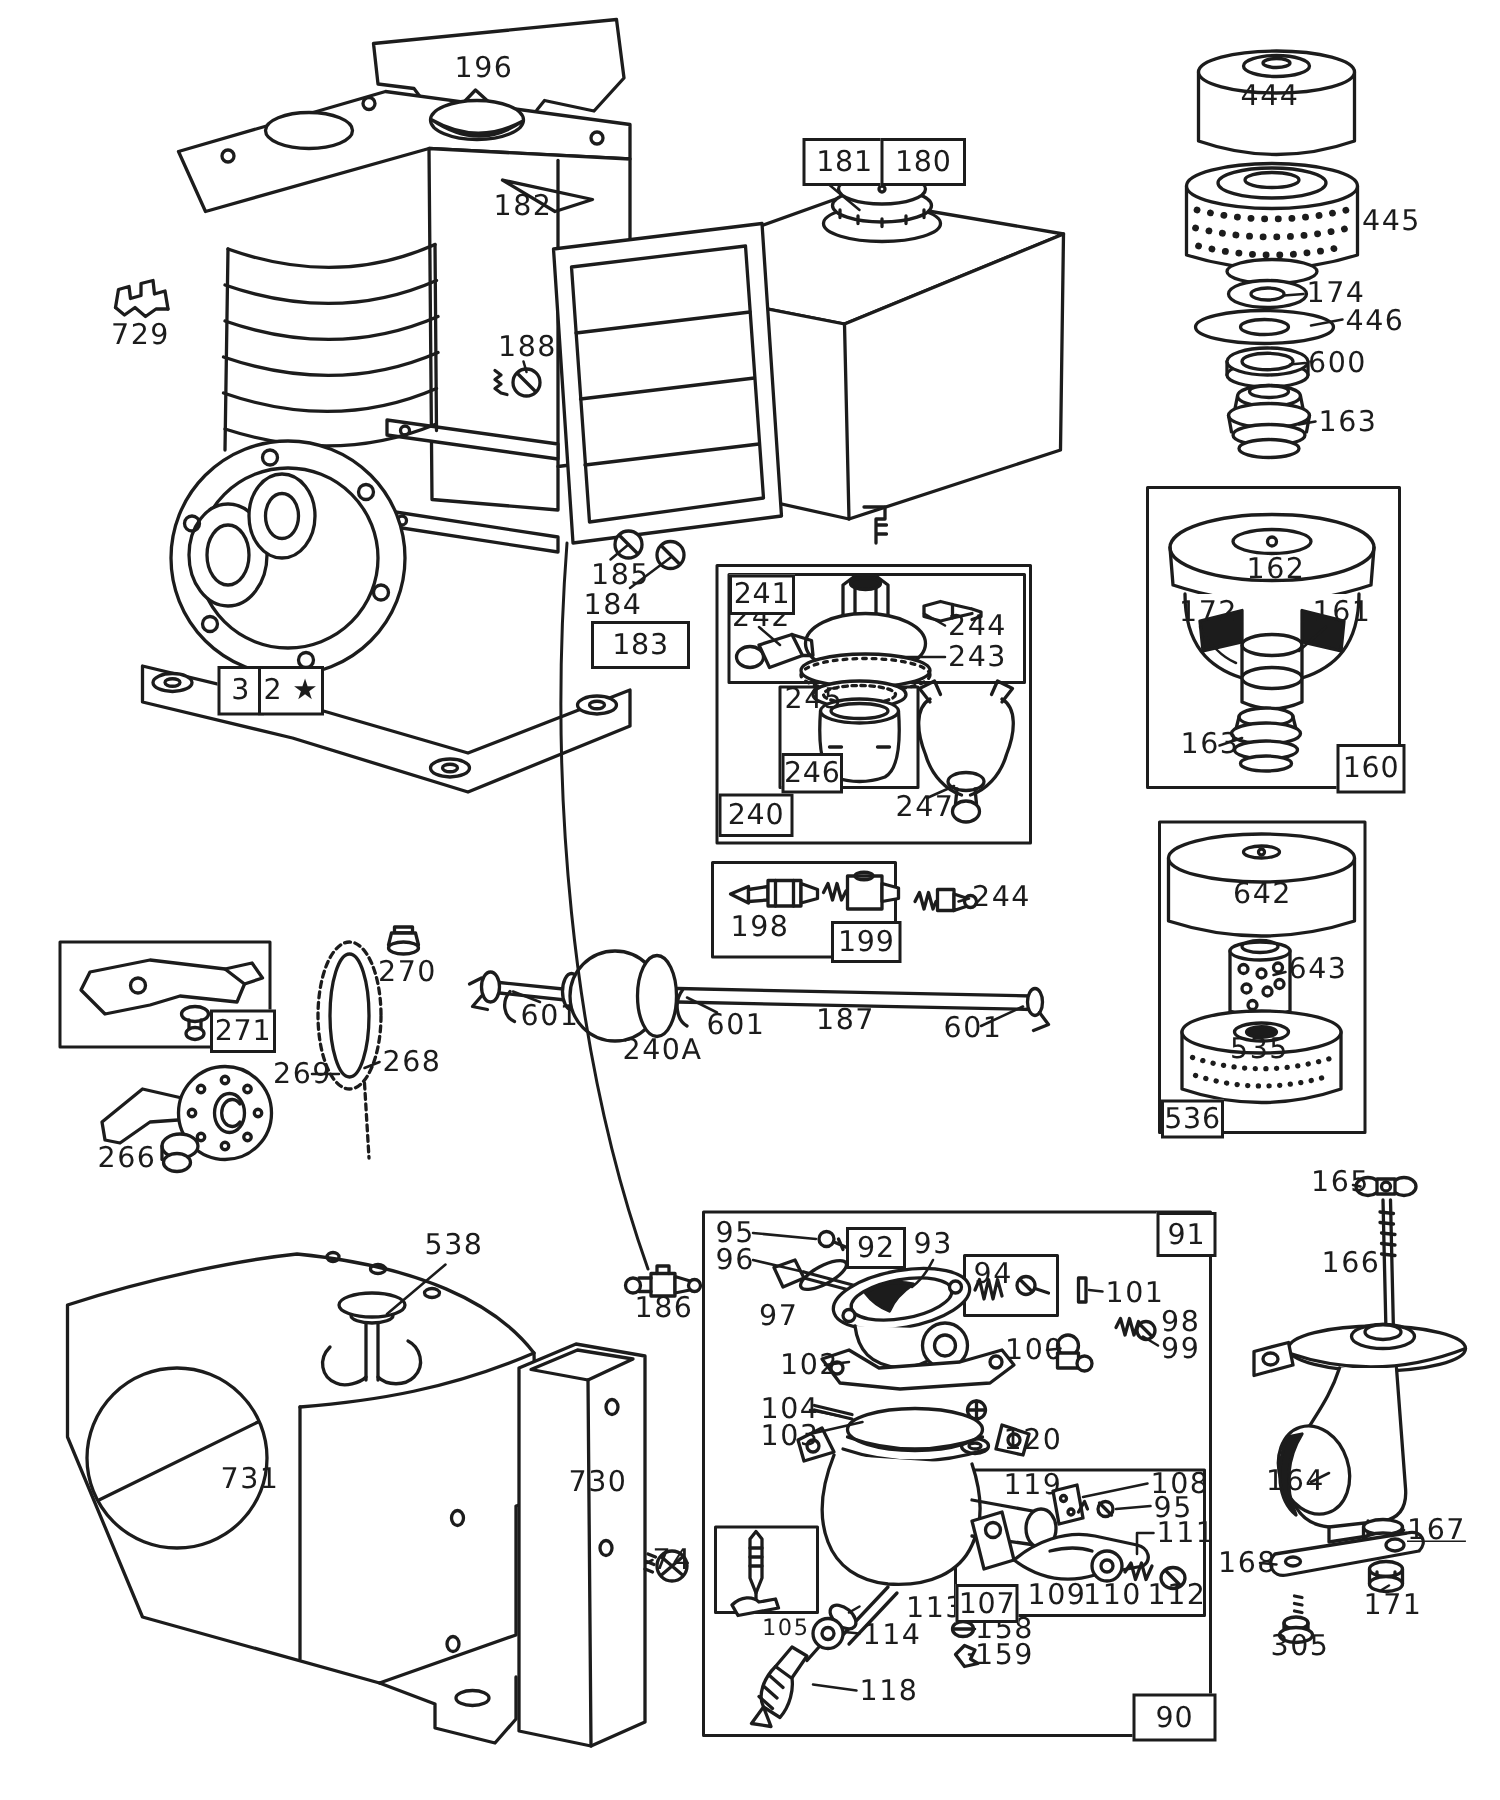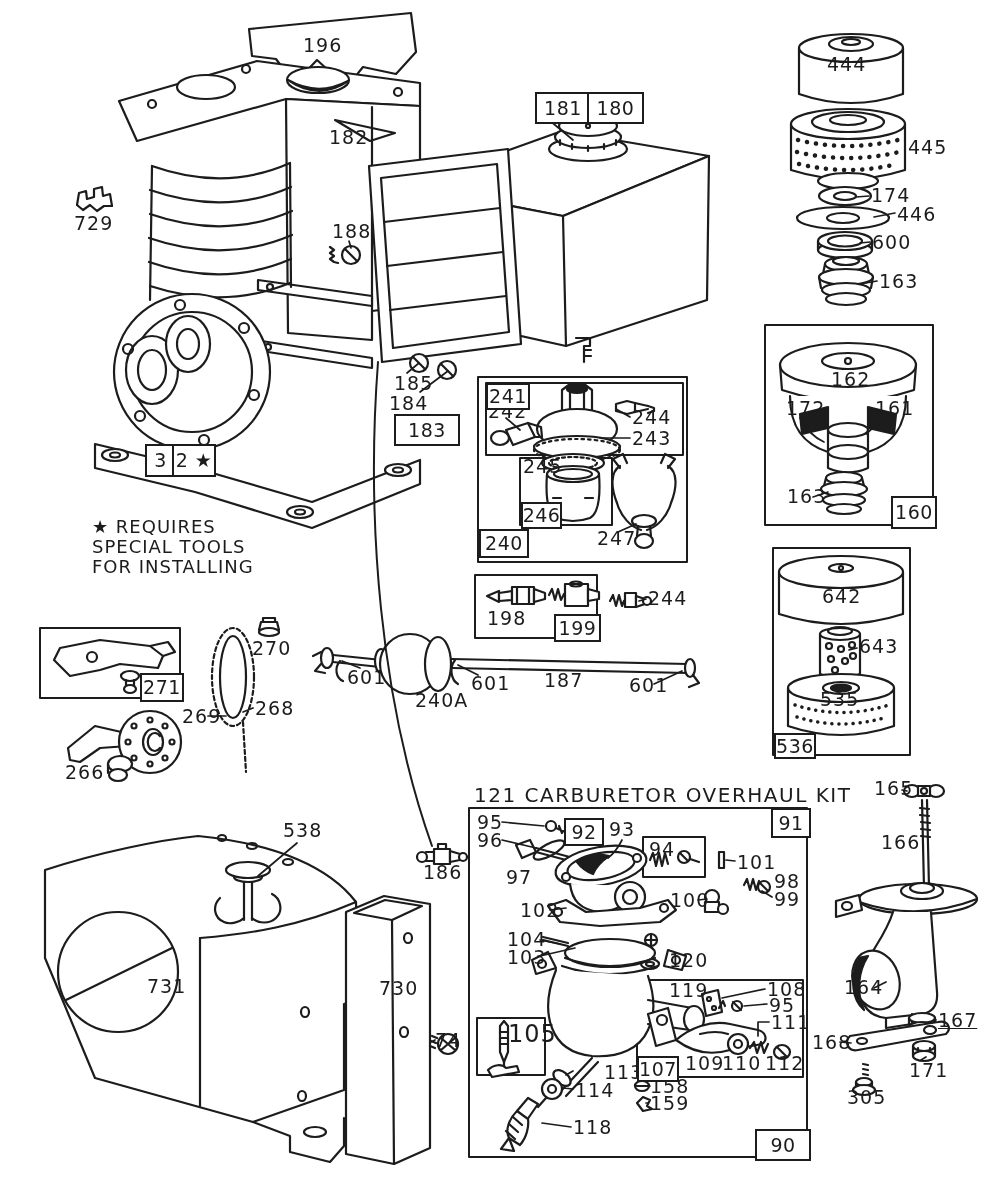--- a/index.html
+++ b/index.html
@@ -463,27 +463,21 @@
       <path d="M840,1042 L851,1043"></path>
       <path d="M921,1060 L926,1057"></path>
       <path d="M435,1040 L431,1042"></path>
       <path d="M407,373 L419,363"></path>
       <path d="M420,392 L448,371"></path>
       <path d="M349,241 L351,248"></path>
     </g>
   </g>
 </svg>
 
-<div class="kit-header">121 CARBURETOR OVERHAUL KIT</div>
-
-<div class="note">
-  <div>★ REQUIRES</div>
-  <div>SPECIAL TOOLS</div>
-  <div>FOR INSTALLING</div>
-</div>
+
 
 <div id="labels">
       <div class="lbl" style="left: 303px; top: 36px;">196</div>
       <div class="lbl" style="left: 329px; top: 128px;">182</div>
       <div class="lbl" style="left: 74px; top: 214px;">729</div>
       <div class="lbl" style="left: 332px; top: 222px;">188</div>
       <div class="lbl" style="left: 394px; top: 374px;">185</div>
       <div class="lbl" style="left: 389px; top: 394px;">184</div>
       <div class="lbl" style="left: 827px; top: 55px;">444</div>
       <div class="lbl" style="left: 908px; top: 138px;">445</div>
@@ -529,21 +523,21 @@
       <div class="lbl" style="left: 774px; top: 890px;">99</div>
       <div class="lbl" style="left: 670px; top: 891px;">100</div>
       <div class="lbl" style="left: 520px; top: 901px;">102</div>
       <div class="lbl" style="left: 507px; top: 930px;">104</div>
       <div class="lbl" style="left: 507px; top: 948px;">103</div>
       <div class="lbl" style="left: 669px; top: 933px; margin-top: 48px;">119</div>
       <div class="lbl" style="left: 669px; top: 951px;">120</div>
       <div class="lbl" style="left: 767px; top: 980px;">108</div>
       <div class="lbl" style="left: 769px; top: 996px;">95</div>
       <div class="lbl" style="left: 771px; top: 1013px;">111</div>
-      <div class="lbl" style="left: 508px; top: 1022px; font-size: 24px;">105</div>
+      <div class="lbl" style="left: 508px; top: 1078px; font-size: 15px;">105</div>
       <div class="lbl" style="left: 685px; top: 1054px;">109</div>
       <div class="lbl" style="left: 722px; top: 1054px;">110</div>
       <div class="lbl" style="left: 765px; top: 1054px;">112</div>
       <div class="lbl" style="left: 604px; top: 1063px;">113</div>
       <div class="lbl" style="left: 575px; top: 1081px;">114</div>
       <div class="lbl" style="left: 650px; top: 1077px;">158</div>
       <div class="lbl" style="left: 650px; top: 1094px;">159</div>
       <div class="lbl" style="left: 573px; top: 1118px;">118</div>
       <div class="lbl" style="left: 874px; top: 779px;">165</div>
       <div class="lbl" style="left: 881px; top: 833px;">166</div>

